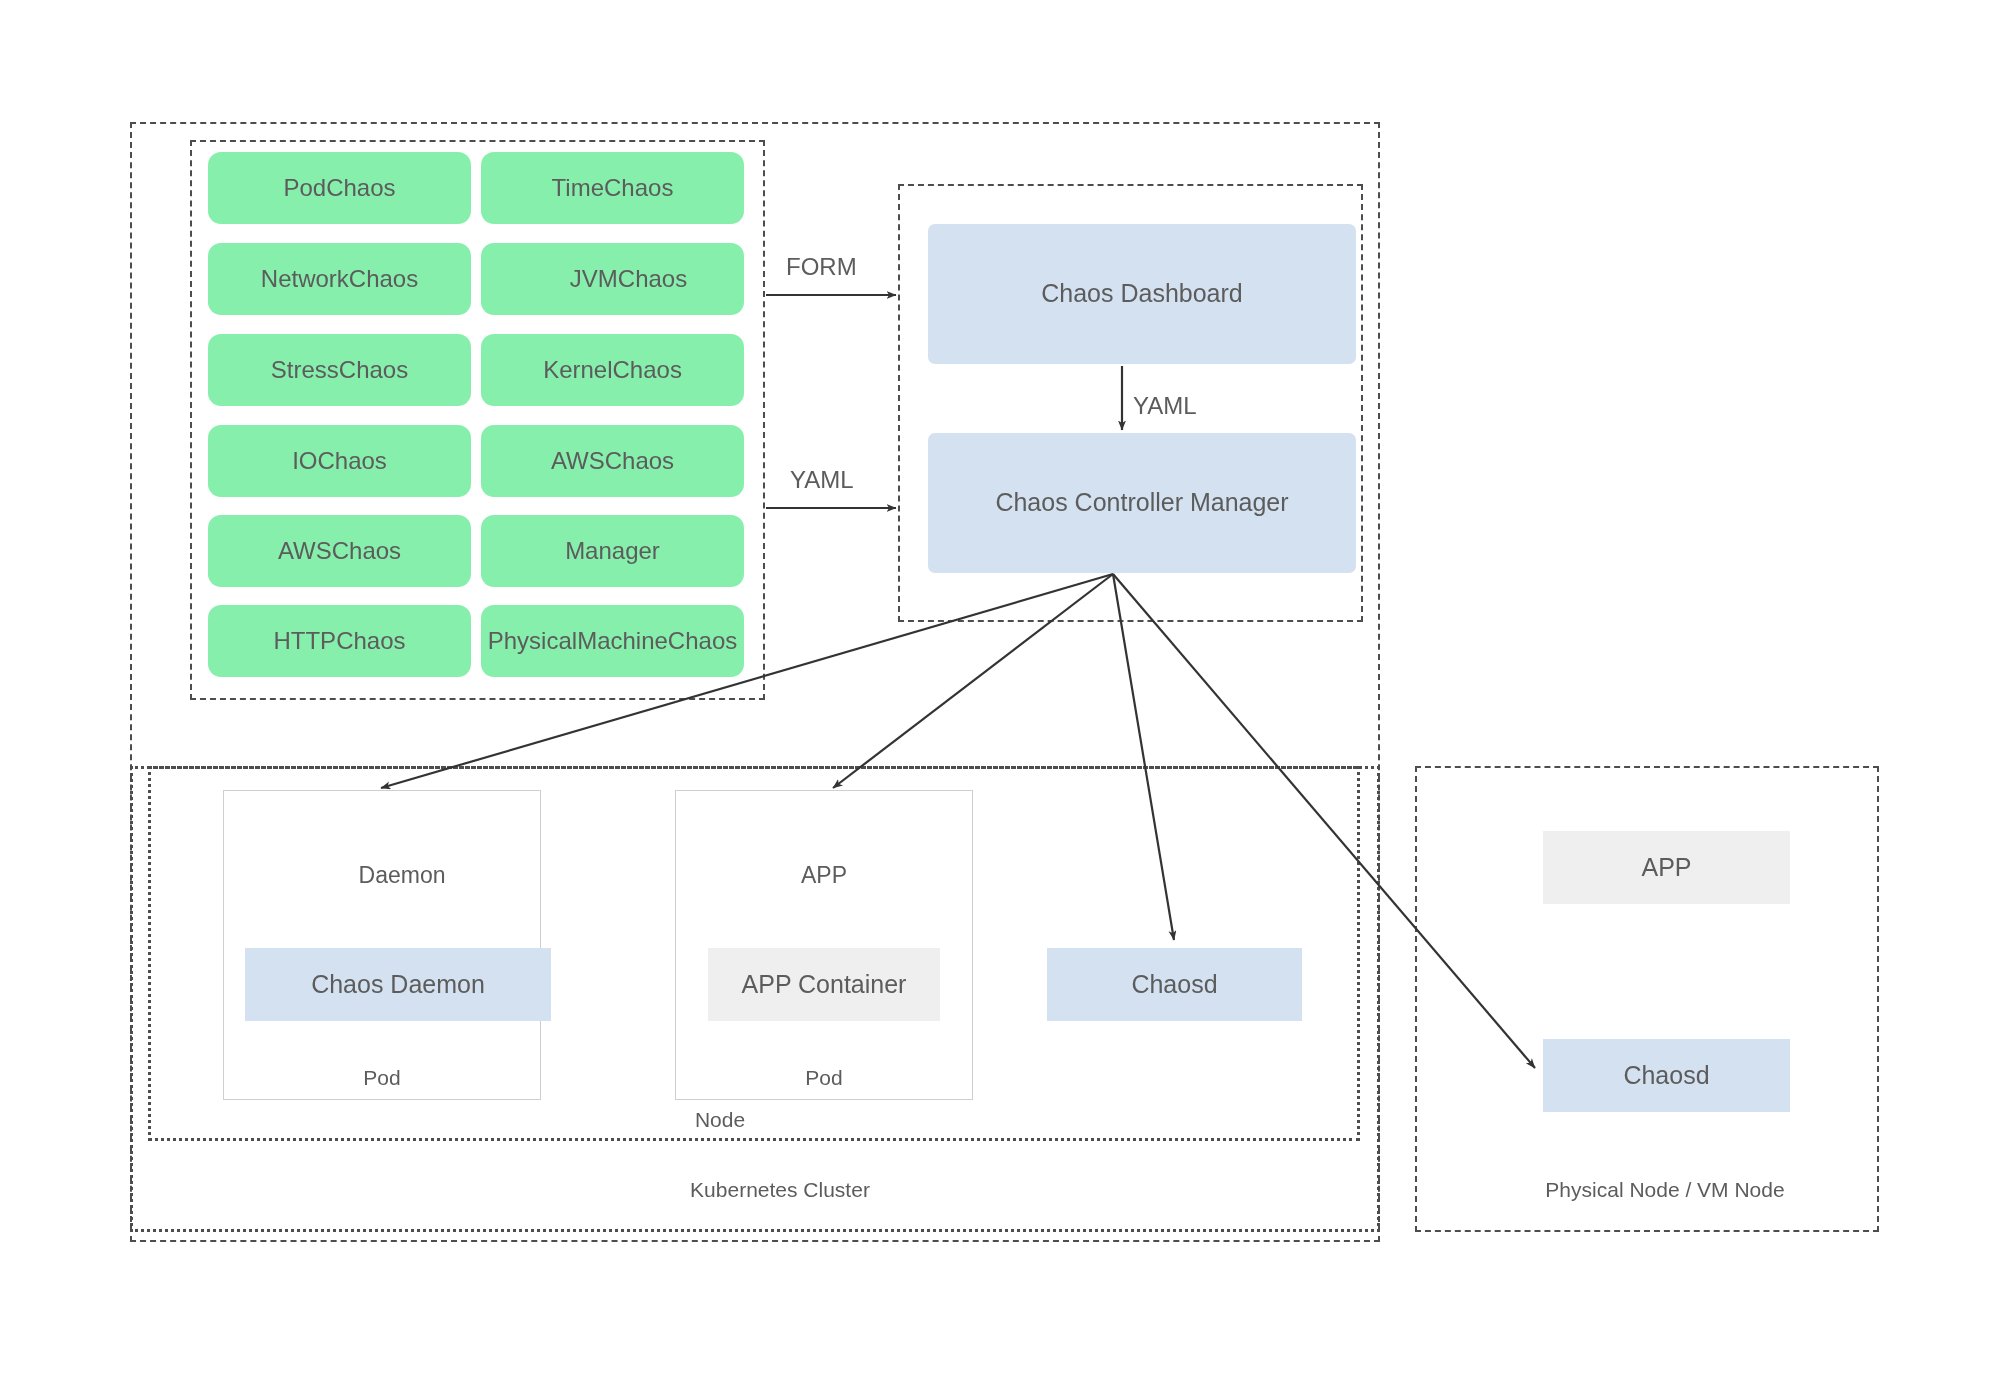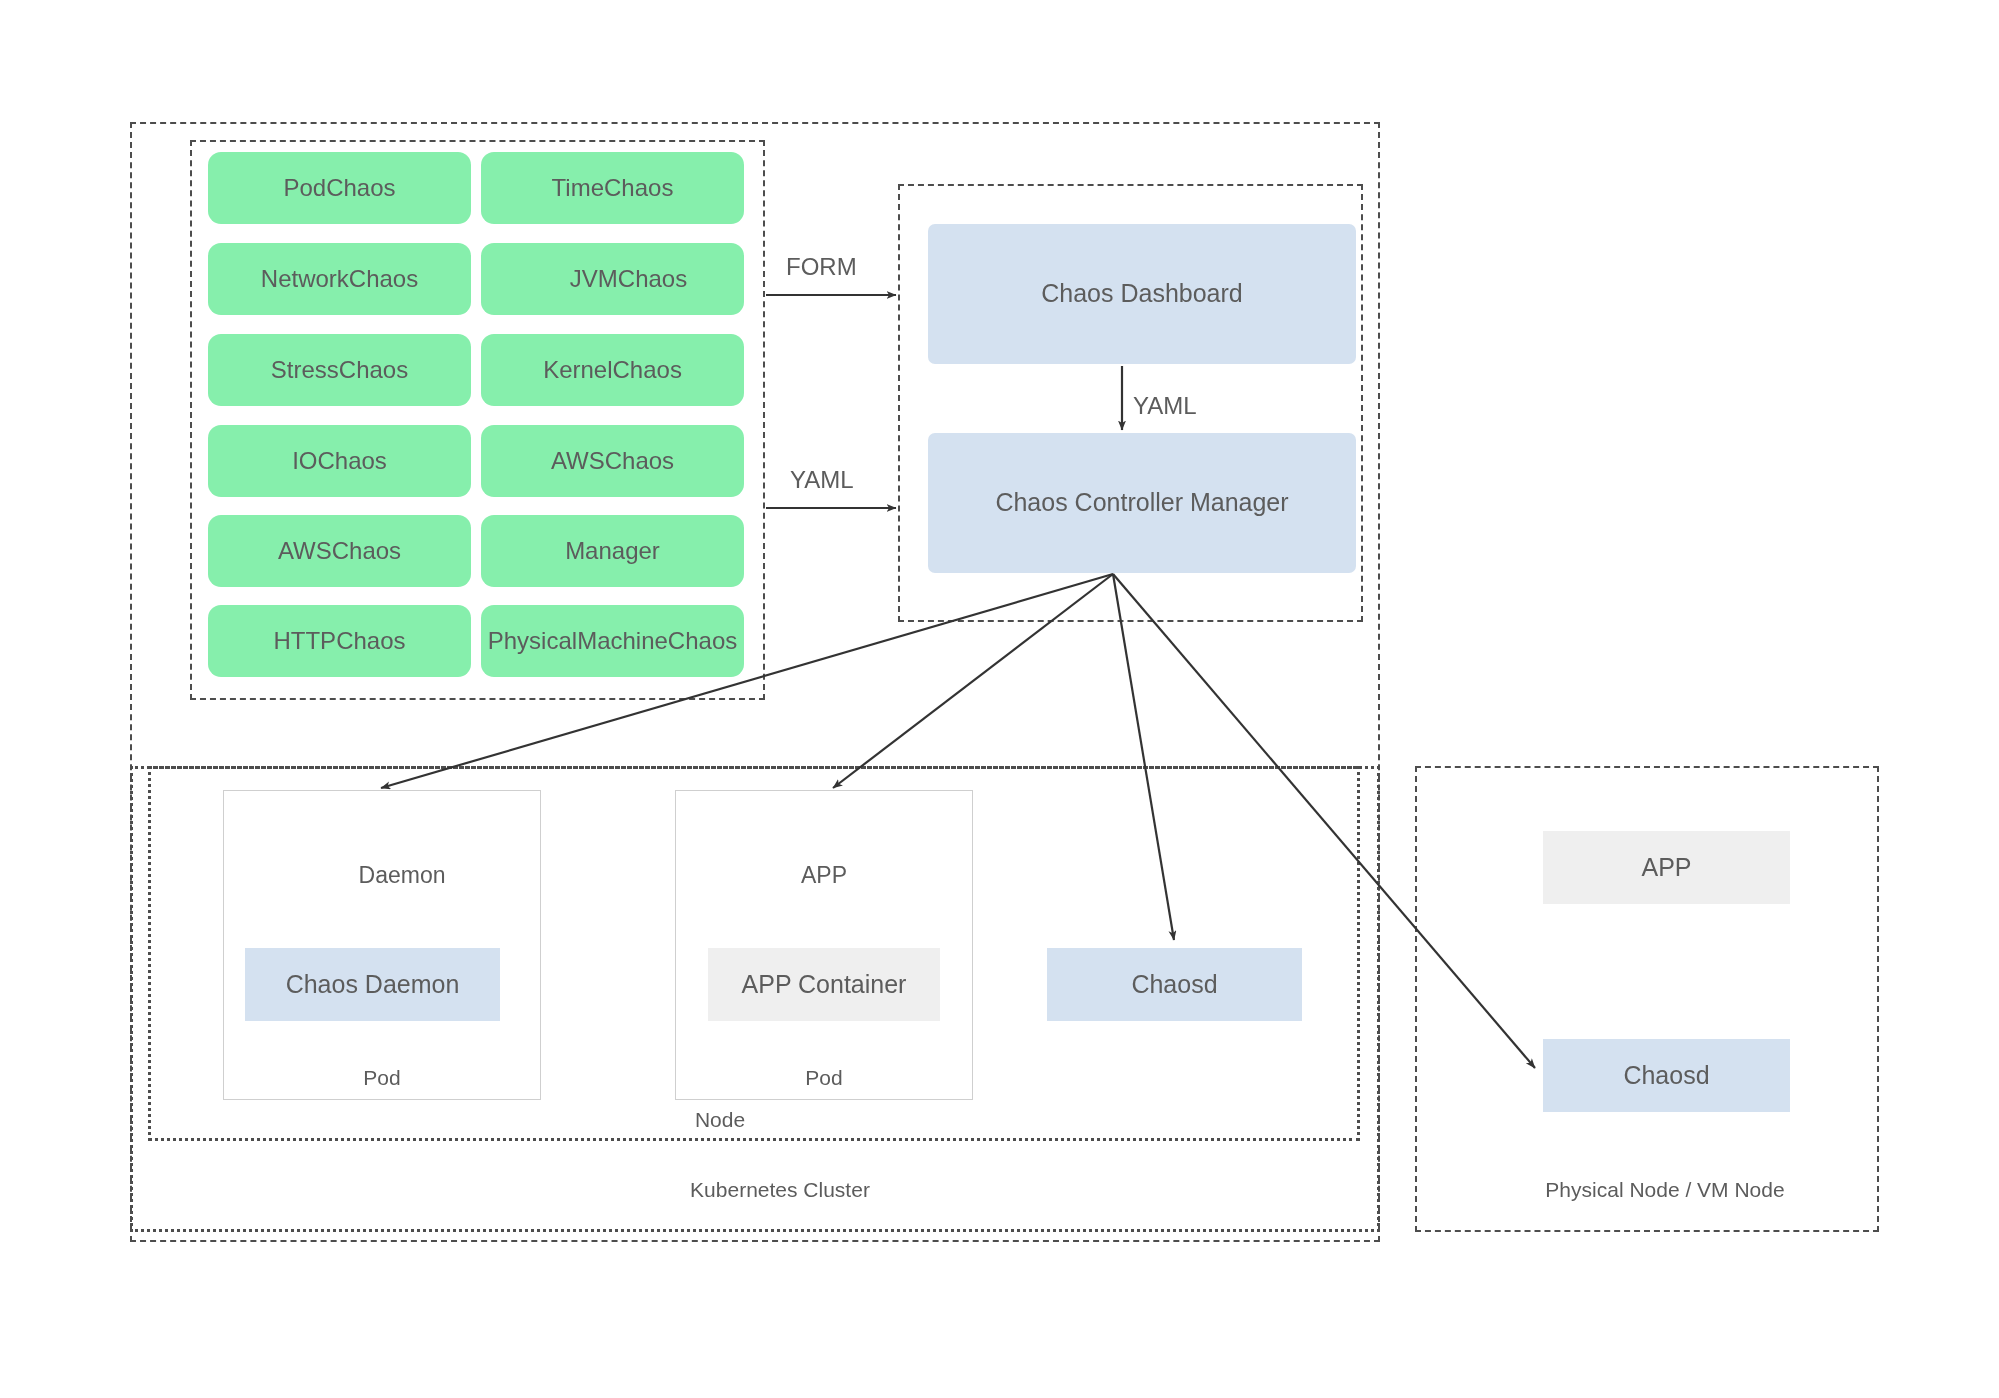--- a/index.html
+++ b/index.html
@@ -153,21 +153,21 @@
   <div class="label edge" style="left:786px; top:253px;">FORM</div>
   <div class="label edge" style="left:790px; top:466px;">YAML</div>
   <div class="label edge" style="left:1133px; top:392px;">YAML</div>
 
   <div class="dashed-box dotted" style="left:130px; top:766px; width:1250px; height:466px;"></div>
 
   <div class="dashed-box dotted" style="left:148px; top:766px; width:1212px; height:375px;"></div>
 
   <div class="pod-box" style="left:223px; top:790px; width:318px; height:310px;"></div>
   <div class="label" style="left:223px; top:862px; width:318px;margin-left:20px;">Daemon</div>
-  <div class="node blue" style="left:245px; top:948px; width:255px; height:73px;">
+  <div class="node blue" style="left:245px; top:948px; width:306px; height:73px;">
     <span>Chaos Daemon</span>
   </div>
   <div class="label caption" style="left:223px; top:1066px; width:318px;">Pod</div>
 
   <div class="pod-box" style="left:675px; top:790px; width:298px; height:310px;"></div>
   <div class="label" style="left:675px; top:862px; width:298px;">APP</div>
   <div class="node grey" style="left:708px; top:948px; width:232px; height:73px;">
     <span>APP Container</span>
   </div>
   <div class="label caption" style="left:675px; top:1066px; width:298px;">Pod</div>

